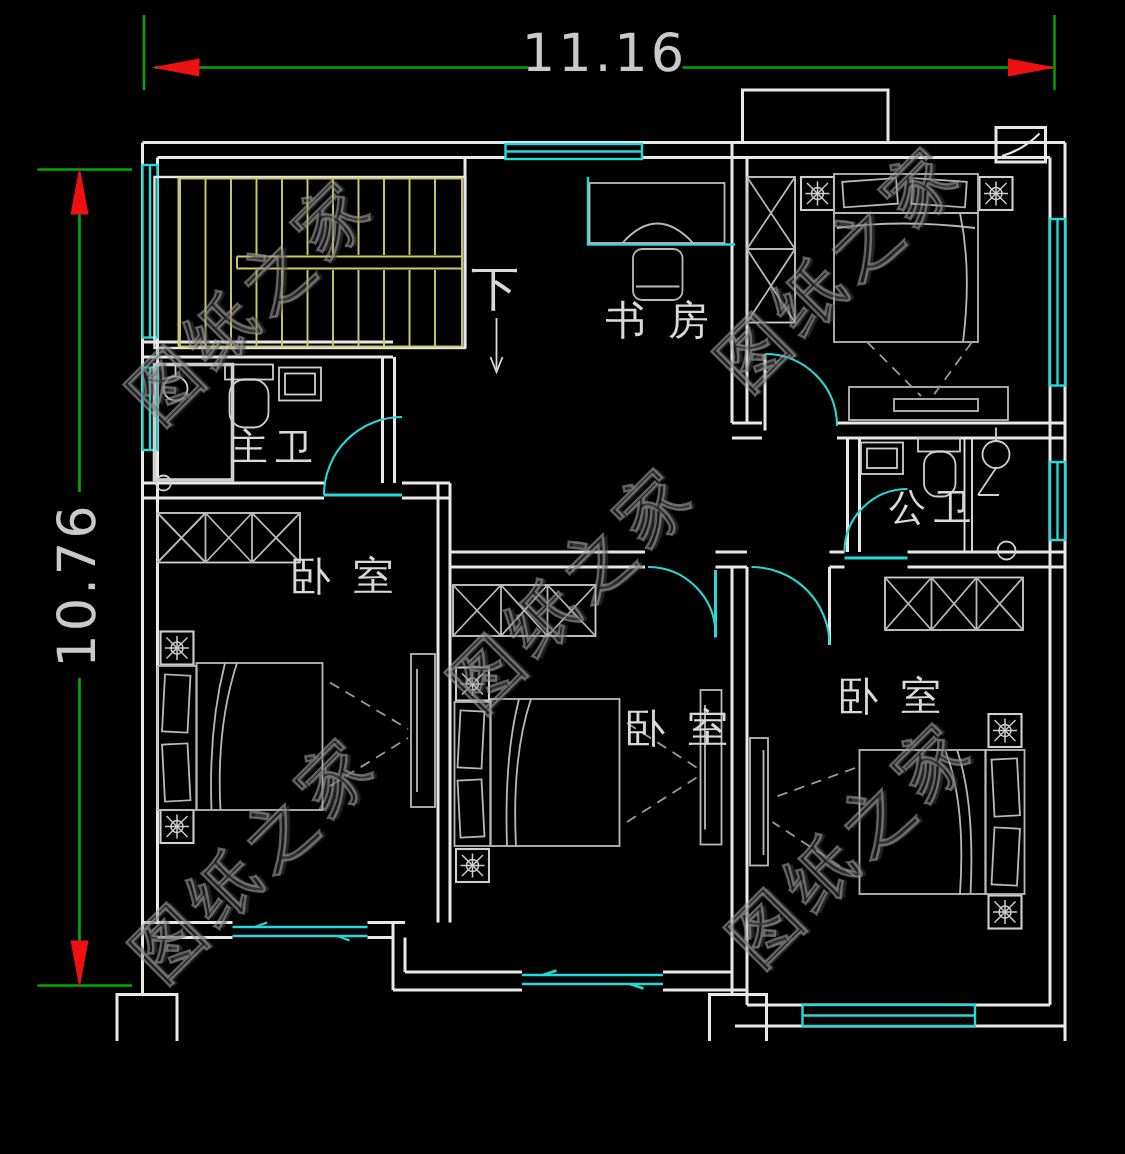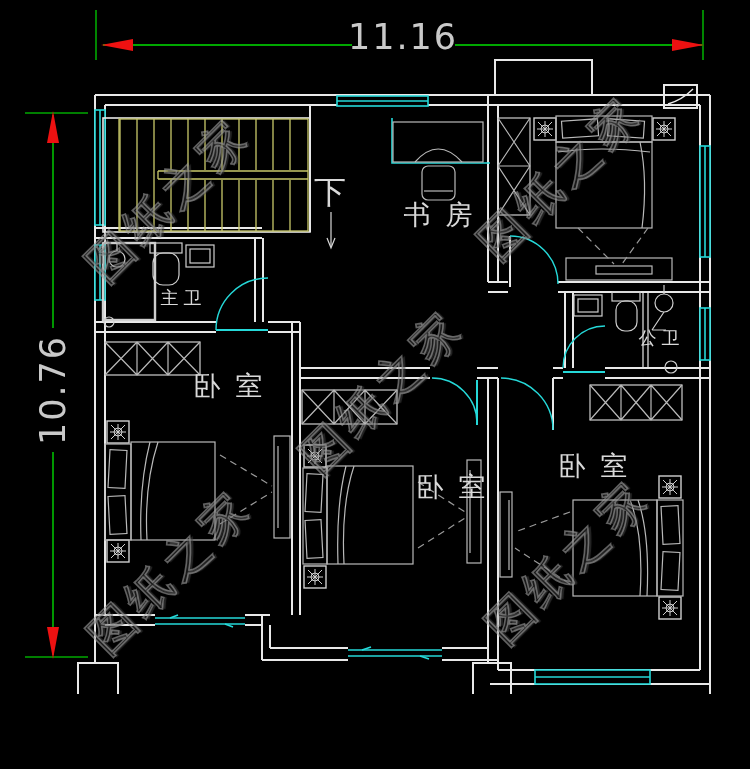--- a/index.html
+++ b/index.html
@@ -2,21 +2,21 @@
 <html><head>
 <meta charset="utf-8">
 <style>
   html,body{margin:0;padding:0;background:#000;}
   .plan{position:relative;width:750px;height:694px;background:#000;overflow:hidden;
         font-family:"DejaVu Sans",sans-serif;}
   .plan svg{position:absolute;left:0;top:0;}
   .lbl{position:absolute;transform:translate(-50%,-50%);color:#d9d9d9;
        white-space:nowrap;font-family:"DejaVu Sans",sans-serif;line-height:1;}
   .room{font-size:27px;letter-spacing:15px;text-indent:15px;}
-  .bath{font-size:18px;letter-spacing:5px;text-indent:5px;text-align:right;}
+  .bath{font-size:25px;letter-spacing:5px;text-indent:5px;text-align:right;}
   .dim{font-size:35px;color:#c9c9c9;letter-spacing:2px;}
   .dim.vert{transform:translate(-50%,-50%) rotate(-90deg);}
   .big{font-size:32px;}
   .wm{position:absolute;transform:translate(-50%,-50%) rotate(-45deg);
       font-size:46px;letter-spacing:6px;white-space:nowrap;
       color:rgba(125,125,125,0.20);
       -webkit-text-stroke:1.6px rgba(160,160,160,0.58);
       text-shadow:2px 2px 1px rgba(70,70,70,0.55);}
 </style>
 </head>
@@ -344,21 +344,21 @@
     </g>
   </g>
 </svg>
 
 <div class="lbl dim" style="left:403px;top:37px;">11.16</div>
 <div class="lbl dim vert" style="left:53px;top:390px;">10.76</div>
 
 <div class="lbl room" style="left:438px;top:214px;">书房</div>
 <div class="lbl big" style="left:330px;top:192px;">下</div>
 <div class="lbl bath" style="left:181px;top:298px;">主卫</div>
-<div class="lbl bath" style="left:659px;top:338px;">公卫</div>
+<div class="lbl bath" style="left:620px;top:338px;">公卫</div>
 <div class="lbl room" style="left:228px;top:385px;">卧室</div>
 <div class="lbl room" style="left:451px;top:486px;">卧室</div>
 <div class="lbl room" style="left:593px;top:465px;">卧室</div>
 
 <div class="wm" style="left:168px;top:200px;">图纸之家</div>
 <div class="wm" style="left:560px;top:178px;">图纸之家</div>
 <div class="wm" style="left:382px;top:392px;">图纸之家</div>
 <div class="wm" style="left:170px;top:572px;">图纸之家</div>
 <div class="wm" style="left:568px;top:562px;">图纸之家</div>
 

